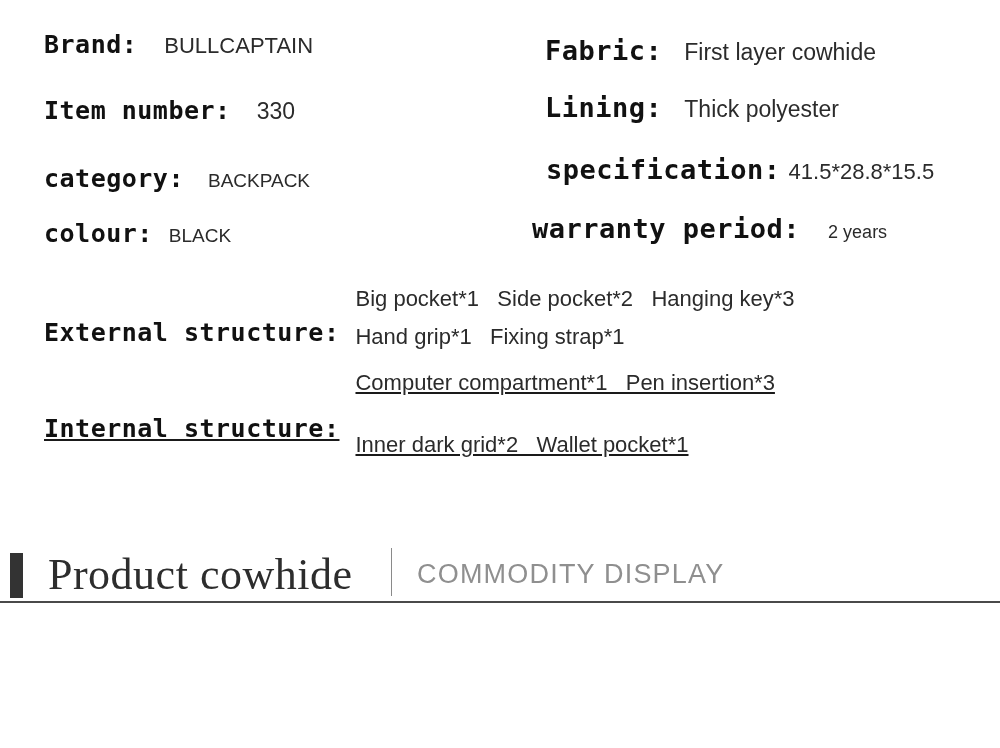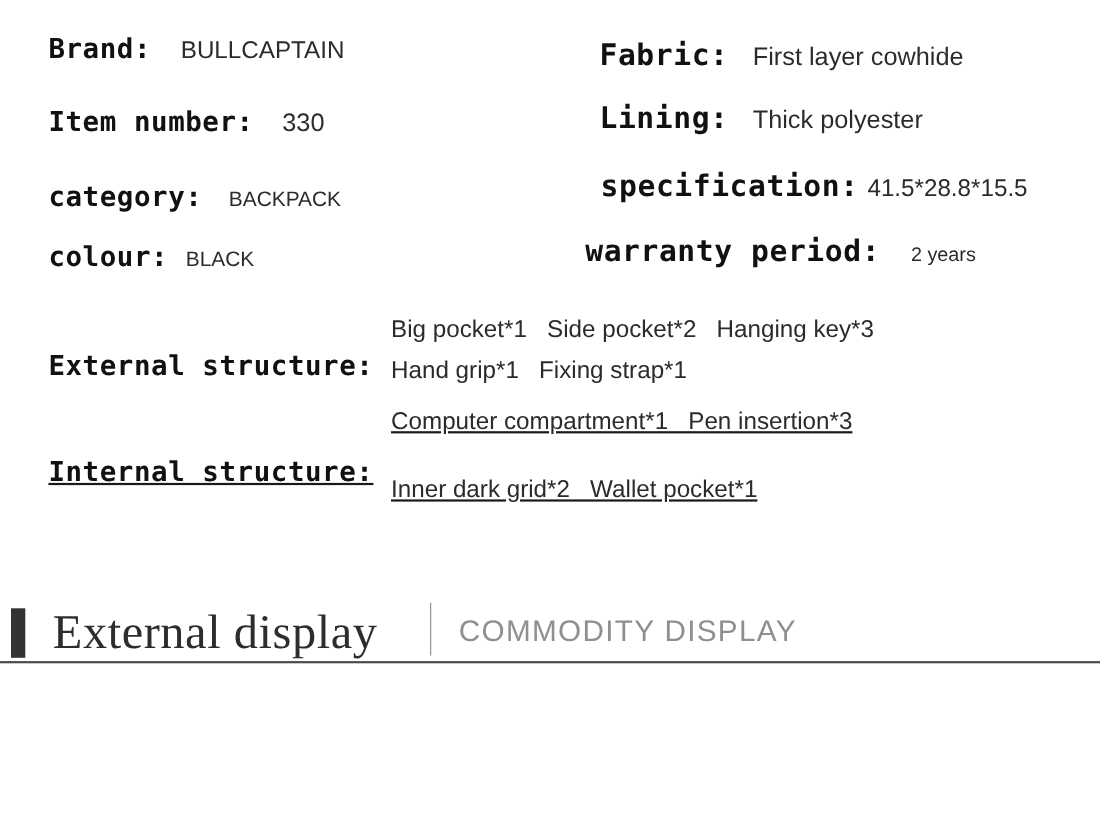--- a/index.html
+++ b/index.html
@@ -235,19 +235,19 @@
       <span class="struct-lines">
         <span class="vline">Computer compartment*1   Pen insertion*3</span>
         <span class="vline">Inner dark grid*2   Wallet pocket*1</span>
       </span>
     </div>
 
   </div>
 
   <div class="section-header">
     <span class="accent-bar"></span>
-    <span class="section-title">External display</span>
+    <span class="section-title">Product cowhide</span>
     <span class="section-divider"></span>
     <span class="section-subtitle">COMMODITY DISPLAY</span>
     <span class="section-rule"></span>
   </div>
 
 </div>
 
 </body></html>

